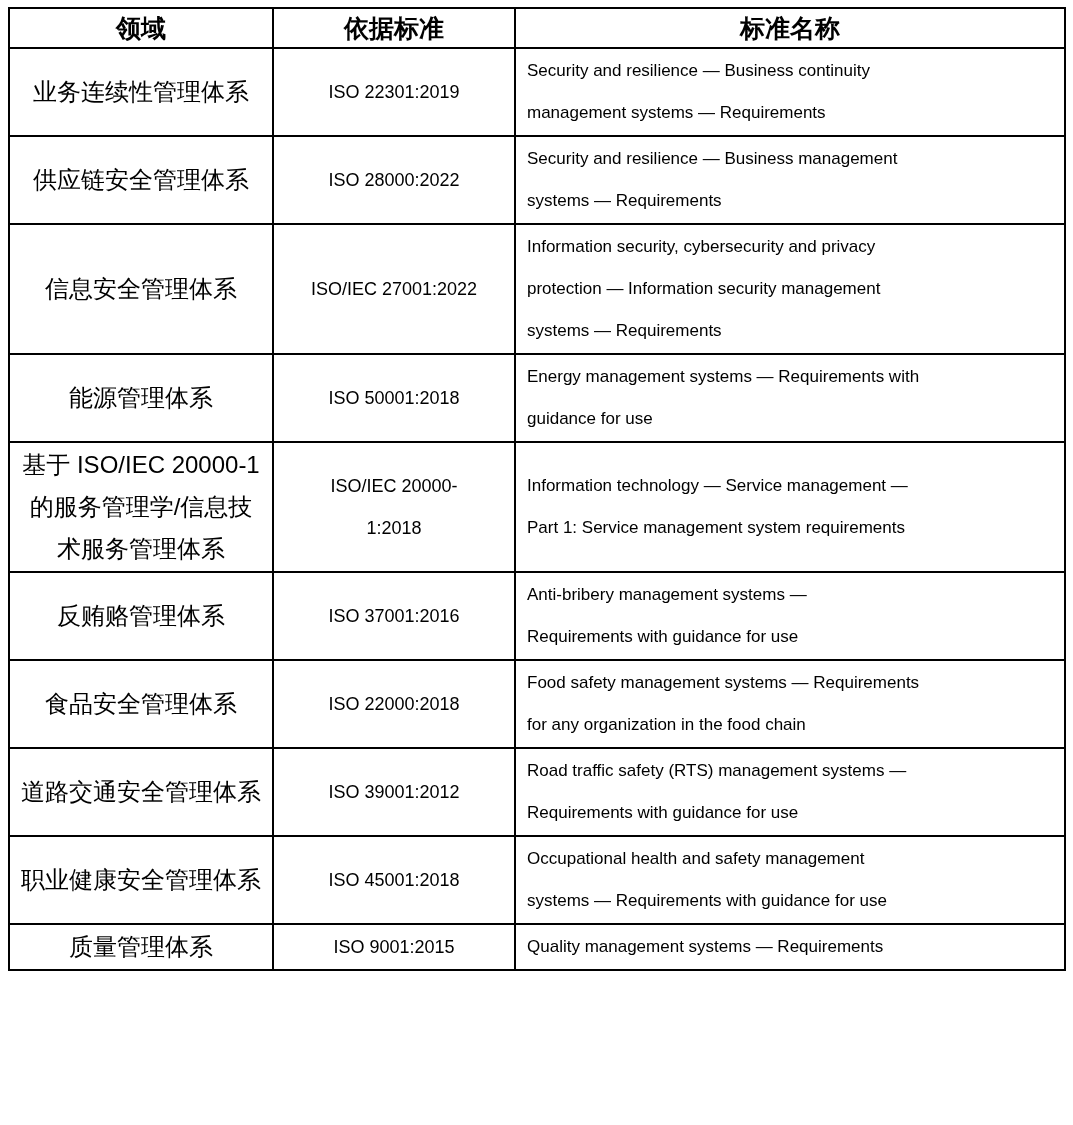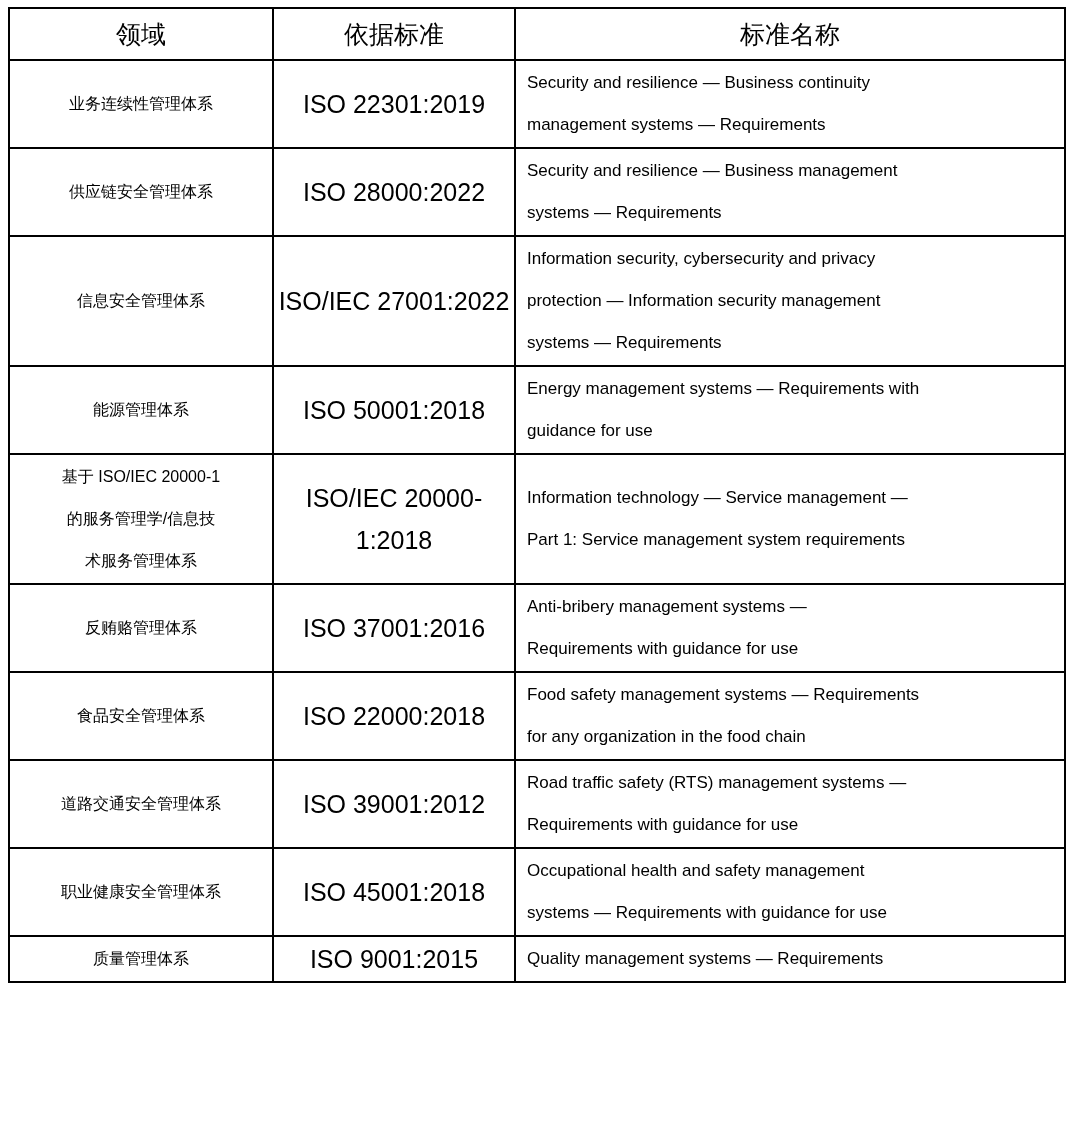--- a/index.html
+++ b/index.html
@@ -17,40 +17,40 @@
     table-layout: fixed;
     width: 1056px;
     margin: 7px 0 0 8px;
   }
   th, td {
     border: 2px solid #000000;
     overflow: hidden;
   }
   th {
     font-size: 25px;
-    font-weight: normal;
+    font-weight: bold;
     text-align: center;
     height: 34px;
     line-height: 34px;
-    padding: 8px;
+    padding: 2px;
   }
   td {
     vertical-align: middle;
     white-space: pre-line;
     line-height: 42px;
     padding: 1px 2px;
   }
   td.col-domain {
     text-align: center;
-    font-size: 16px;
+    font-size: 24px;
     margin-left: 17px;
   }
   td.col-standard {
     text-align: center;
-    font-size: 25px;
+    font-size: 18px;
     padding: 1px 1px;
   }
   td.col-name {
     text-align: left;
     font-size: 17px;
     padding: 1px 14px 1px 11px;
   }
   .squiggle {
     text-decoration: underline;
     text-decoration-style: wavy;

